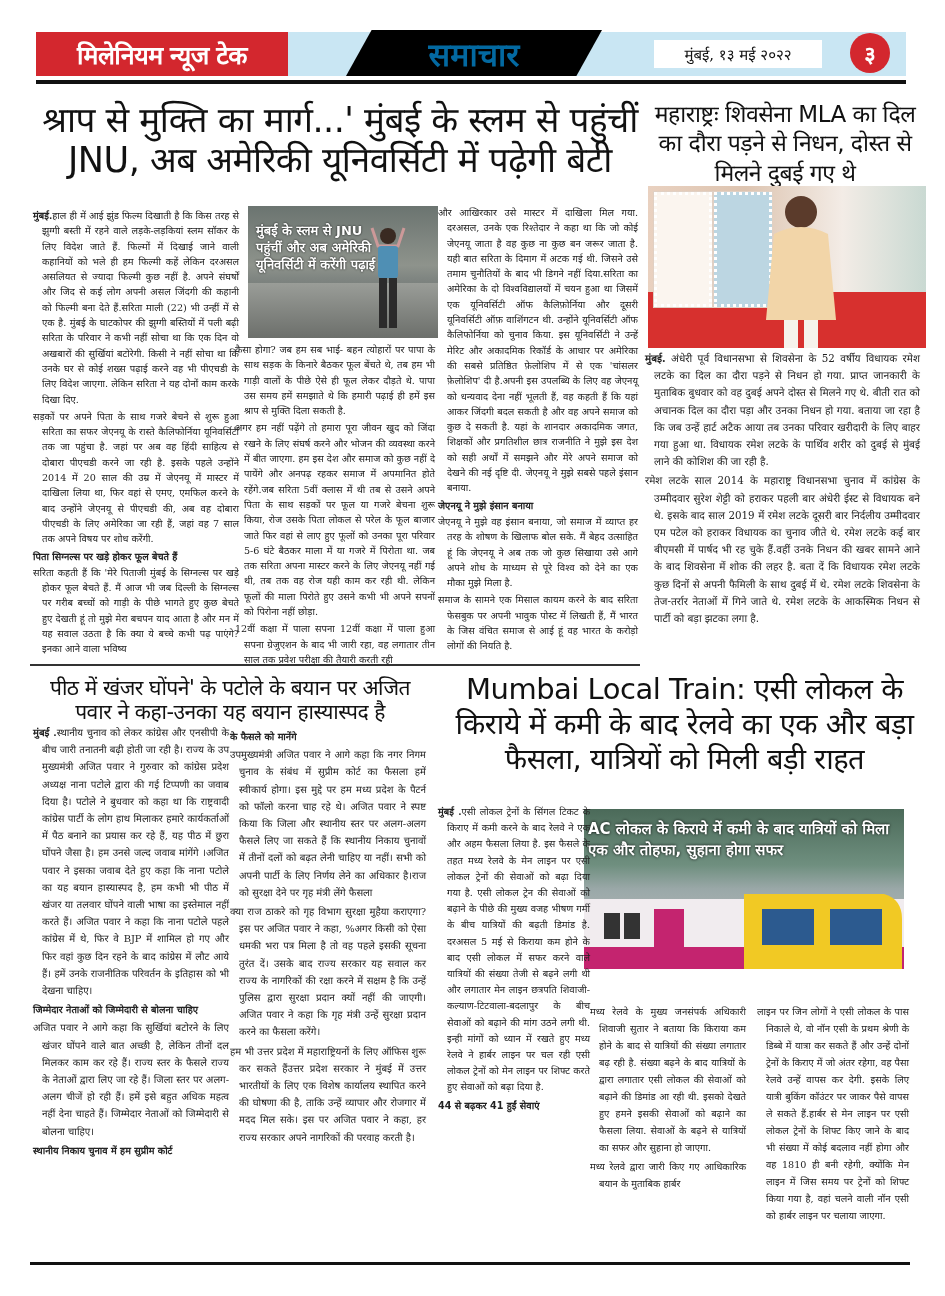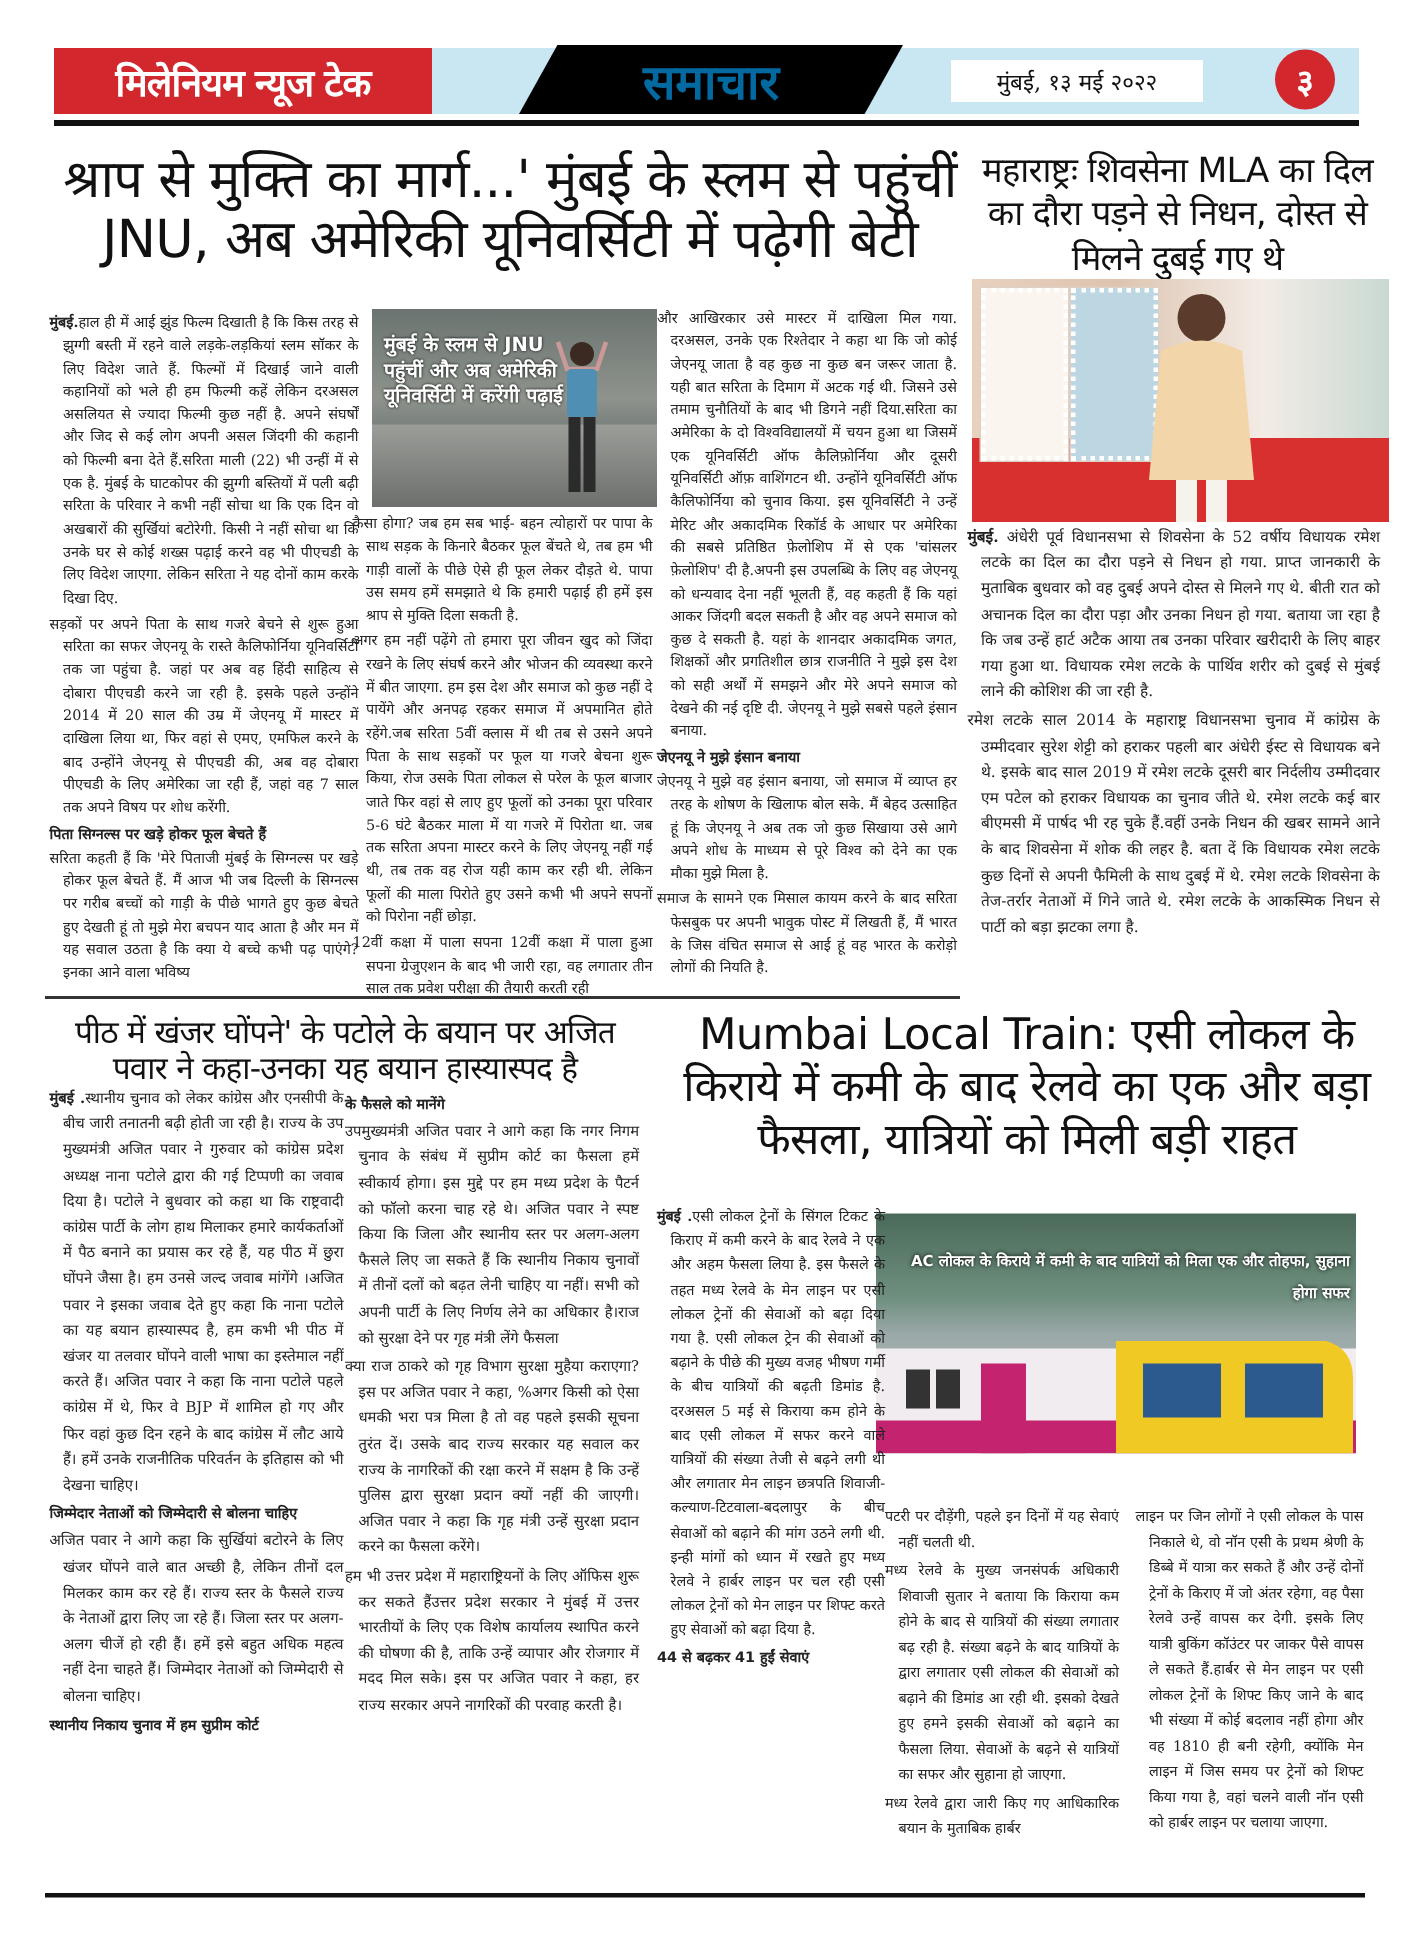--- a/index.html
+++ b/index.html
@@ -3,21 +3,21 @@
 <meta charset="utf-8">
 <style>
   *{box-sizing:border-box;margin:0;padding:0}
   html,body{width:945px;height:1296px;background:#fff;overflow:hidden}
   body{font-family:"DejaVu Sans",sans-serif;color:#111;position:relative}
   .abs{position:absolute}
   
   .mast-bg{left:36px;top:32px;width:870px;height:44px;background:#c9e6f3}
   .brand{left:36px;top:32px;width:252px;height:44px;background:#d3272e;color:#fff;font-family:"DejaVu Sans Condensed","DejaVu Sans",sans-serif;font-weight:bold;font-size:25px;display:flex;align-items:center;justify-content:center;letter-spacing:-0.5px}
   .section-flag{left:346px;top:30px;width:256px;height:46px;background:#000;color:#0369a1;font-weight:bold;font-size:32px;display:flex;align-items:center;justify-content:center;clip-path:polygon(10% 0,100% 0,90% 100%,0 100%)}
-  .dateline{left:634px;top:40px;width:168px;height:28px;background:#fff;font-size:15px;display:flex;align-items:center;justify-content:center;font-family:"DejaVu Serif",serif}
+  .dateline{left:654px;top:40px;width:168px;height:28px;background:#fff;font-size:15px;display:flex;align-items:center;justify-content:center;font-family:"DejaVu Serif",serif}
   .pageno{left:850px;top:33px;width:40px;height:40px;border-radius:50%;background:#d3272e;color:#fff;font-weight:bold;font-size:22px;display:flex;align-items:center;justify-content:center}
   .rule{height:4px;background:#111}
   .thin{height:2px;background:#333}
   
   .hl{font-weight:normal;color:#111;text-align:center;line-height:1.15;letter-spacing:-0.5px}
   .hl1{left:40px;top:100px;width:600px;font-size:35px}
   .hl2{left:640px;top:100px;width:290px;font-size:23px;line-height:1.28}
   .hl3{left:30px;top:676px;width:400px;font-size:21px}
   .hl4{left:432px;top:672px;width:505px;font-size:29px;line-height:1.2}
   
@@ -29,21 +29,21 @@
   .img{overflow:hidden}
   .photo1{left:248px;top:206px;width:190px;height:132px;background:linear-gradient(180deg,#6b7470 0%,#8e938c 45%,#7f8581 55%,#5d615f 100%)}
   .photo1 .road{position:absolute;left:0;right:0;bottom:0;height:55px;background:linear-gradient(180deg,#9a9d98,#6c6f6b)}
   .photo1 .girl{position:absolute;left:120px;top:18px;width:40px;height:110px}
   .photo1 .cap{position:absolute;left:8px;top:16px;width:130px;color:#fff;font-weight:bold;font-size:13px;line-height:17px;text-shadow:0 0 2px #000}
   .photo2{left:648px;top:186px;width:278px;height:162px;background:linear-gradient(90deg,#e9d1c0 0%,#ddc4b0 35%,#f3ece6 70%,#c9d9d2 100%)}
   .photo2 .floor{position:absolute;left:0;right:0;bottom:0;height:56px;background:#d7302e}
   .photo2 .stamp{position:absolute;top:6px;width:58px;height:115px;background:#fbf5ef;border:3px dotted #fff;box-shadow:0 0 0 1px #e0d0c4}
   .photo2 .man{position:absolute;left:108px;top:4px;width:90px;height:158px}
   .photo3{left:584px;top:809px;width:320px;height:160px;background:linear-gradient(180deg,#4b6a59 0%,#6f8f7f 35%,#9aa8a8 50%,#c7c7c7 100%)}
-  .photo3 .cap{position:absolute;left:4px;top:22px;width:312px;text-align:right;color:#fff;font-weight:bold;font-size:10px;line-height:21px;text-shadow:0 0 3px #000}
+  .photo3 .cap{position:absolute;left:4px;top:10px;width:312px;text-align:left;color:#fff;font-weight:bold;font-size:15px;line-height:21px;text-shadow:0 0 3px #000}
   .train{position:absolute;left:0;top:60px;width:320px;height:100px}
 </style>
 </head>
 <body>
 
 <div class="abs mast-bg"></div>
 <div class="abs brand">मिलेनियम न्यूज टेक</div>
 <div class="abs section-flag">समाचार</div>
 <div class="abs dateline">मुंबई, १३ मई २०२२</div>
 <div class="abs pageno">३</div>
@@ -127,21 +127,20 @@
     <rect x="20" y="44" width="16" height="26" fill="#333"></rect>
     <rect x="40" y="44" width="16" height="26" fill="#333"></rect>
   </svg>
   <div class="cap">AC लोकल के किराये में कमी के बाद यात्रियों को मिला एक और तोहफा, सुहाना होगा सफर</div>
 </div>
 <div class="abs col" style="left:438px;top:804px;width:152px;font-size:9.6px;line-height:16.2px">
     <p><span class="dl">मुंबई .</span>एसी लोकल ट्रेनों के सिंगल टिकट के किराए में कमी करने के बाद रेलवे ने एक और अहम फैसला लिया है. इस फैसले के तहत मध्य रेलवे के मेन लाइन पर एसी लोकल ट्रेनों की सेवाओं को बढ़ा दिया गया है. एसी लोकल ट्रेन की सेवाओं को बढ़ाने के पीछे की मुख्य वजह भीषण गर्मी के बीच यात्रियों की बढ़ती डिमांड है. दरअसल 5 मई से किराया कम होने के बाद एसी लोकल में सफर करने वाले यात्रियों की संख्या तेजी से बढ़ने लगी थी और लगातार मेन लाइन छत्रपति शिवाजी-कल्याण-टिटवाला-बदलापुर के बीच सेवाओं को बढ़ाने की मांग उठने लगी थी. इन्ही मांगों को ध्यान में रखते हुए मध्य रेलवे ने हार्बर लाइन पर चल रही एसी लोकल ट्रेनों को मेन लाइन पर शिफ्ट करते हुए सेवाओं को बढ़ा दिया है.</p>
     <p class="sub">44 से बढ़कर 41 हुईं सेवाएं</p>
   </div>
 <div class="abs col" style="left:590px;top:1003px;width:156px;font-size:9.6px;line-height:17px">
-    <p>पटरी पर दौड़ेंगी, पहले इन दिनों में यह सेवाएं नहीं चलती थी.</p>
     <p>मध्य रेलवे के मुख्य जनसंपर्क अधिकारी शिवाजी सुतार ने बताया कि किराया कम होने के बाद से यात्रियों की संख्या लगातार बढ़ रही है. संख्या बढ़ने के बाद यात्रियों के द्वारा लगातार एसी लोकल की सेवाओं को बढ़ाने की डिमांड आ रही थी. इसको देखते हुए हमने इसकी सेवाओं को बढ़ाने का फैसला लिया. सेवाओं के बढ़ने से यात्रियों का सफर और सुहाना हो जाएगा.</p>
     <p>मध्य रेलवे द्वारा जारी किए गए आधिकारिक बयान के मुताबिक हार्बर</p>
   </div>
 <div class="abs col" style="left:757px;top:1003px;width:152px;font-size:9.6px;line-height:17px">
     <p>लाइन पर जिन लोगों ने एसी लोकल के पास निकाले थे, वो नॉन एसी के प्रथम श्रेणी के डिब्बे में यात्रा कर सकते हैं और उन्हें दोनों ट्रेनों के किराए में जो अंतर रहेगा, वह पैसा रेलवे उन्हें वापस कर देगी. इसके लिए यात्री बुकिंग कॉउंटर पर जाकर पैसे वापस ले सकते हैं.हार्बर से मेन लाइन पर एसी लोकल ट्रेनों के शिफ्ट किए जाने के बाद भी संख्या में कोई बदलाव नहीं होगा और वह 1810 ही बनी रहेगी, क्योंकि मेन लाइन में जिस समय पर ट्रेनों को शिफ्ट किया गया है, वहां चलने वाली नॉन एसी को हार्बर लाइन पर चलाया जाएगा.</p>
   </div>
 
 <div class="abs rule" style="left:30px;top:1262px;width:880px;height:3px"></div>
 
 </body></html>

